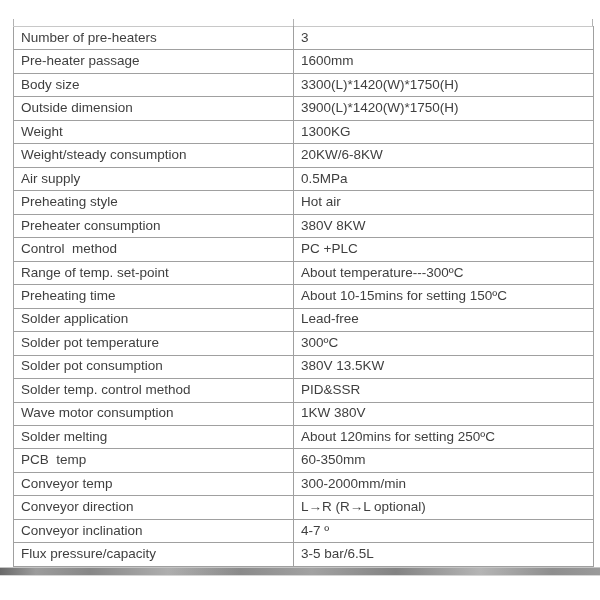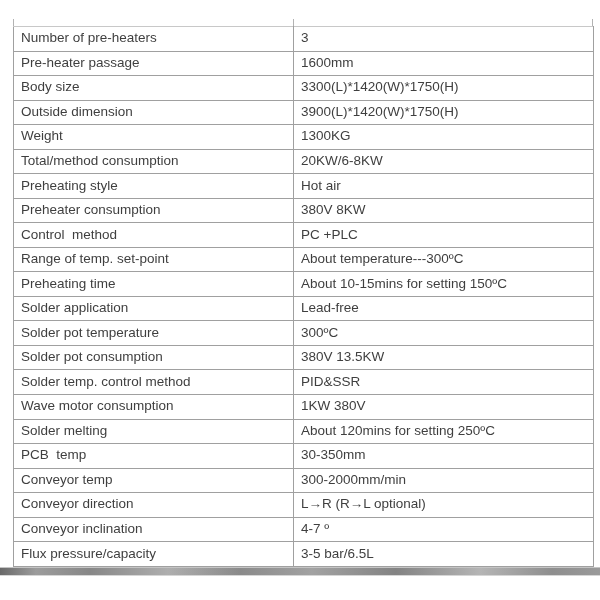--- a/index.html
+++ b/index.html
@@ -90,22 +90,26 @@
         </tr>
       <tr>
           <td>Outside dimension</td>
           <td>3900(L)*1420(W)*1750(H)</td>
         </tr>
       <tr>
           <td>Weight</td>
           <td>1300KG</td>
         </tr>
       <tr>
-          <td>Total/method consumption</td>
+          <td>Weight/steady consumption</td>
           <td>20KW/6-8KW</td>
+        </tr>
+      <tr>
+          <td>Air supply</td>
+          <td>0.5MPa</td>
         </tr>
       <tr>
           <td>Preheating style</td>
           <td>Hot air</td>
         </tr>
       <tr>
           <td>Preheater consumption</td>
           <td>380V 8KW</td>
         </tr>
       <tr>
@@ -139,21 +143,21 @@
       <tr>
           <td>Wave motor consumption</td>
           <td>1KW 380V</td>
         </tr>
       <tr>
           <td>Solder melting</td>
           <td>About 120mins for setting 250ºC</td>
         </tr>
       <tr>
           <td>PCB  temp</td>
-          <td>30-350mm</td>
+          <td>60-350mm</td>
         </tr>
       <tr>
           <td>Conveyor temp</td>
           <td>300-2000mm/min</td>
         </tr>
       <tr>
           <td>Conveyor direction</td>
           <td>L→R (R→L optional)</td>
         </tr>
       <tr>

